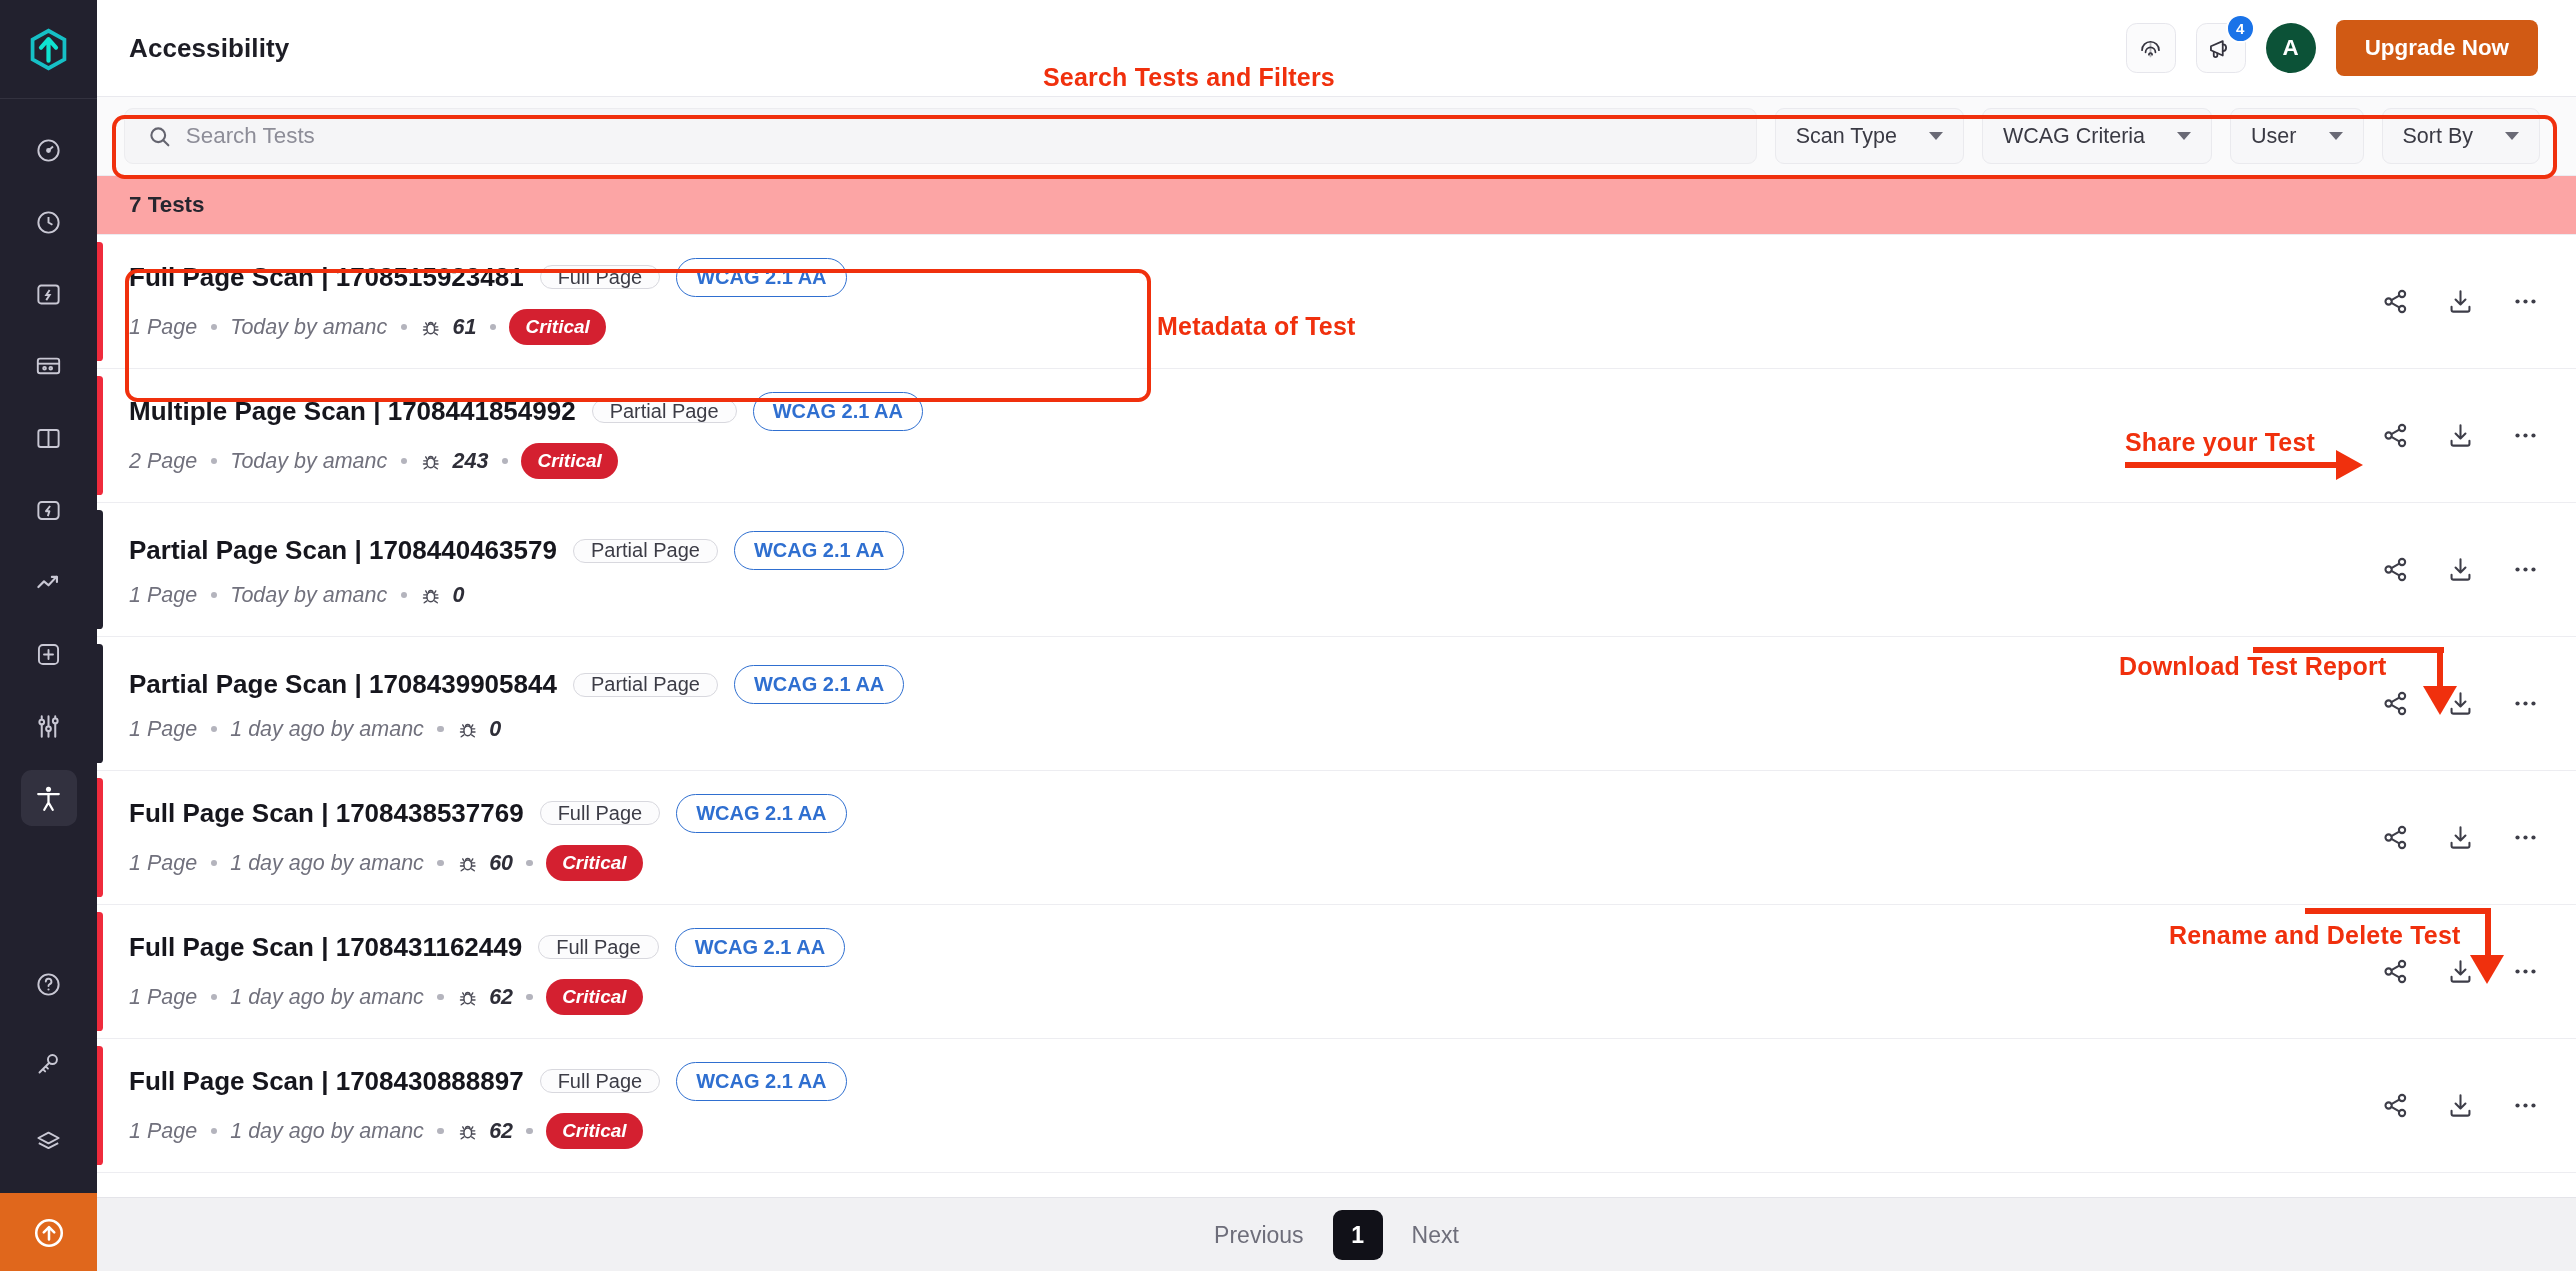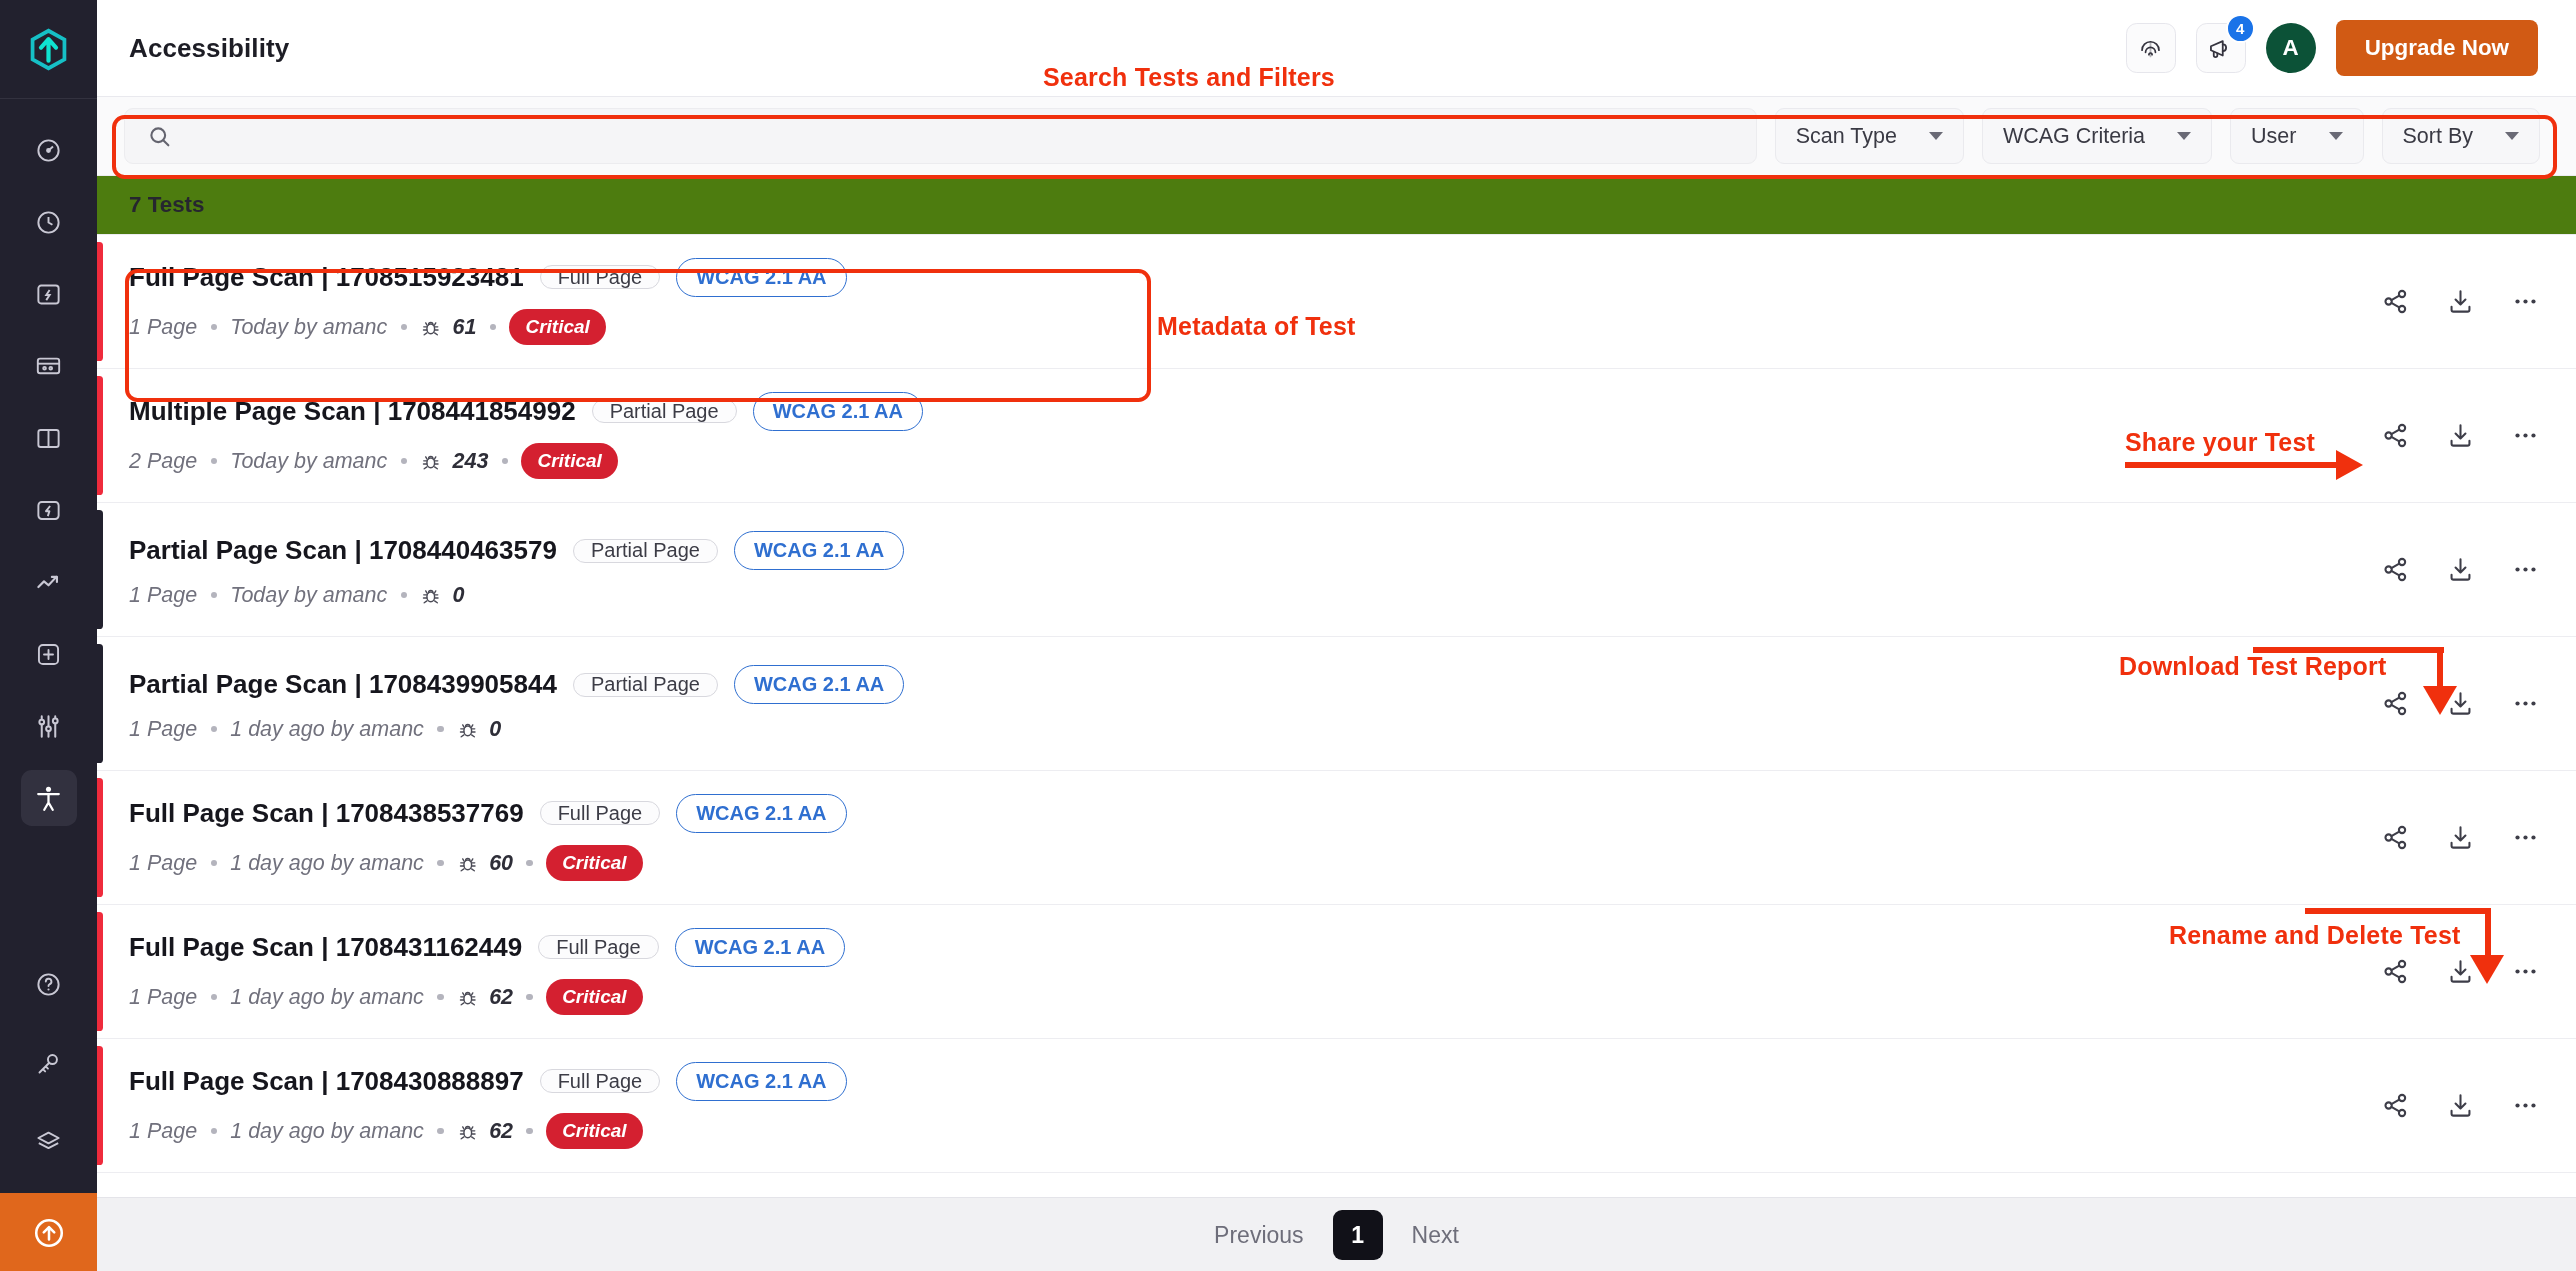--- a/index.html
+++ b/index.html
@@ -104,21 +104,21 @@
     background: #f7f7f9; border: 0.9px solid #eaeaee;
     display: flex; align-items: center; gap: 32px; padding: 0 20px;
     font-size: 21.5px; color: #3a3a44; white-space: nowrap;
   }
   .caret { width: 0; height: 0; border-left: 7.2px solid transparent; border-right: 7.2px solid transparent; border-top: 8px solid #6a6a76; }
 
   
   .countbar {
     height: 59px; flex: 0 0 59px;
     display: flex; align-items: center; padding-left: 32px;
-    background: #4d7c0f; border-bottom: 0.9px solid #ececf1;
+    background: #fca5a5; border-bottom: 0.9px solid #ececf1;
     font-size: 22.4px; font-weight: 600; color: #26262f;
   }
 
   
   .list { flex: 1; overflow: hidden; background: #ffffff; }
   .row {
     height: 134px; display: flex; align-items: center;
     border-bottom: 0.9px solid #ededf1;
     padding-left: 32px; padding-right: 36px;
     position: relative;
@@ -325,20 +325,21 @@
         <button class="upgrade-btn">Upgrade Now</button>
       </div>
     </header>
 
     <div class="filterbar">
       <div class="search-wrap">
         <svg width="25" height="25" viewBox="0 0 24 24" fill="none" stroke="#64646f" stroke-width="2">
           <circle cx="10.8" cy="10.8" r="6.6"></circle>
             <path d="M15.6 15.6L20.5 20.5" stroke-linecap="round"></path>
         </svg>
+        <input type="text" placeholder="Search Tests" style="">
       </div>
       <div class="filter-chip">
         <span>Scan Type</span>
         <span class="caret"></span>
       </div>
       <div class="filter-chip">
         <span>WCAG Criteria</span>
         <span class="caret"></span>
       </div>
       <div class="filter-chip">

